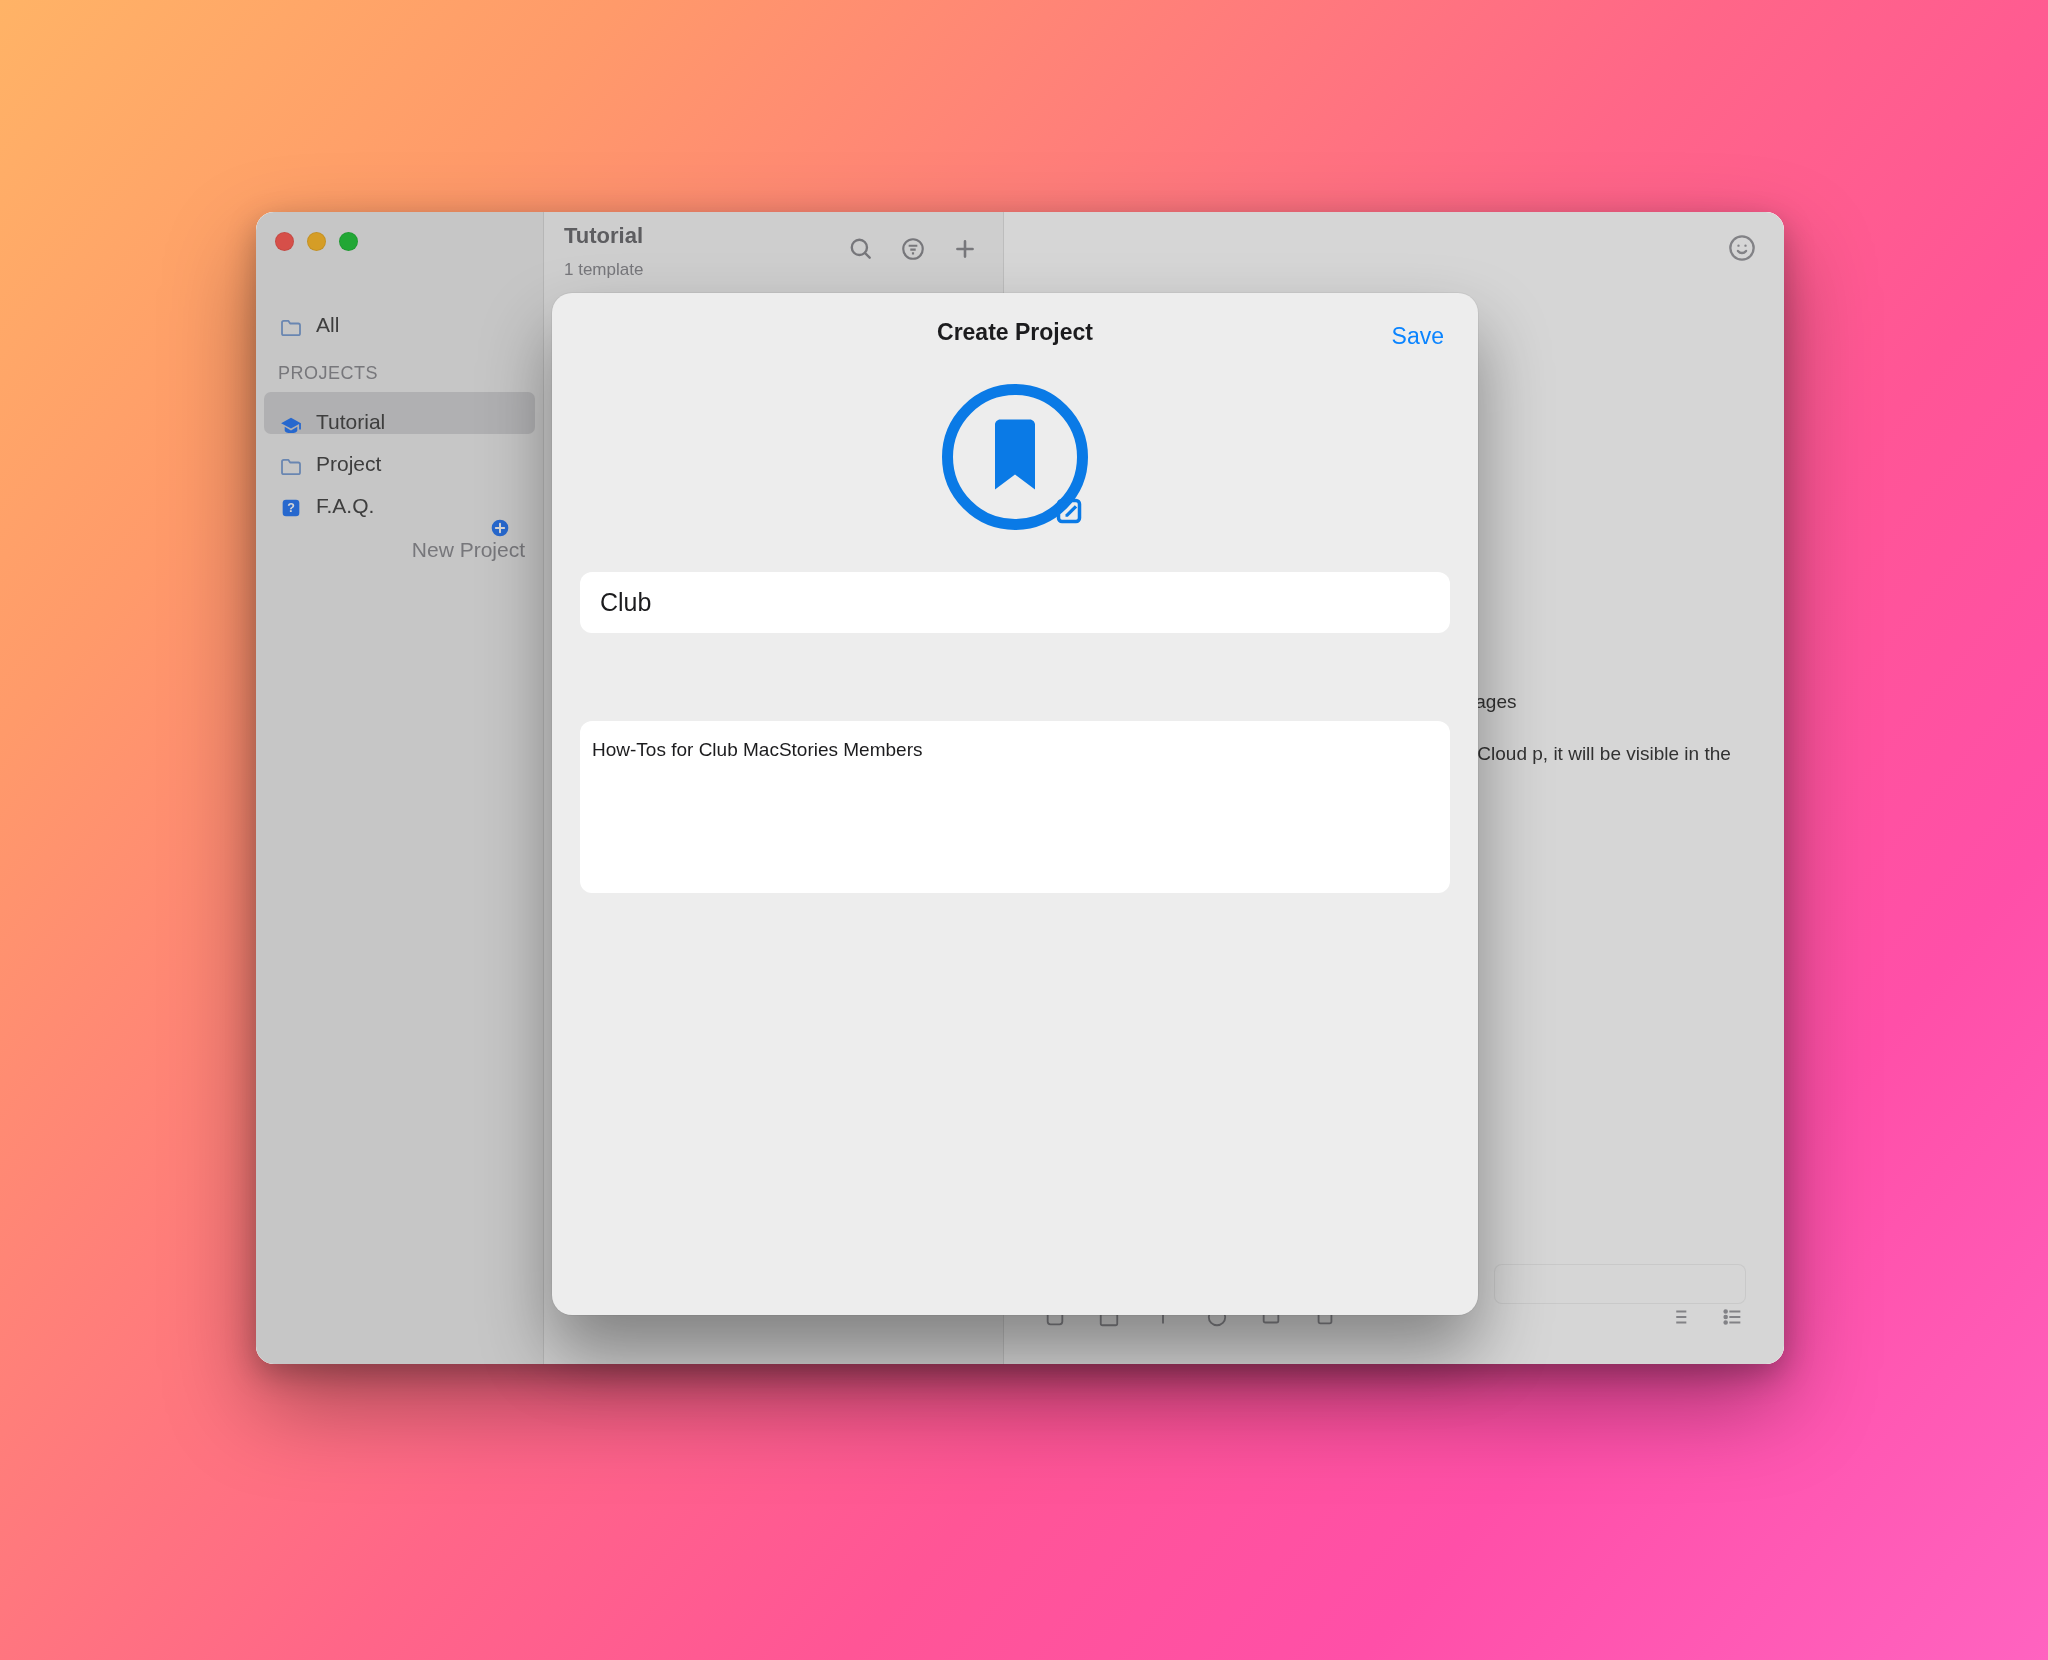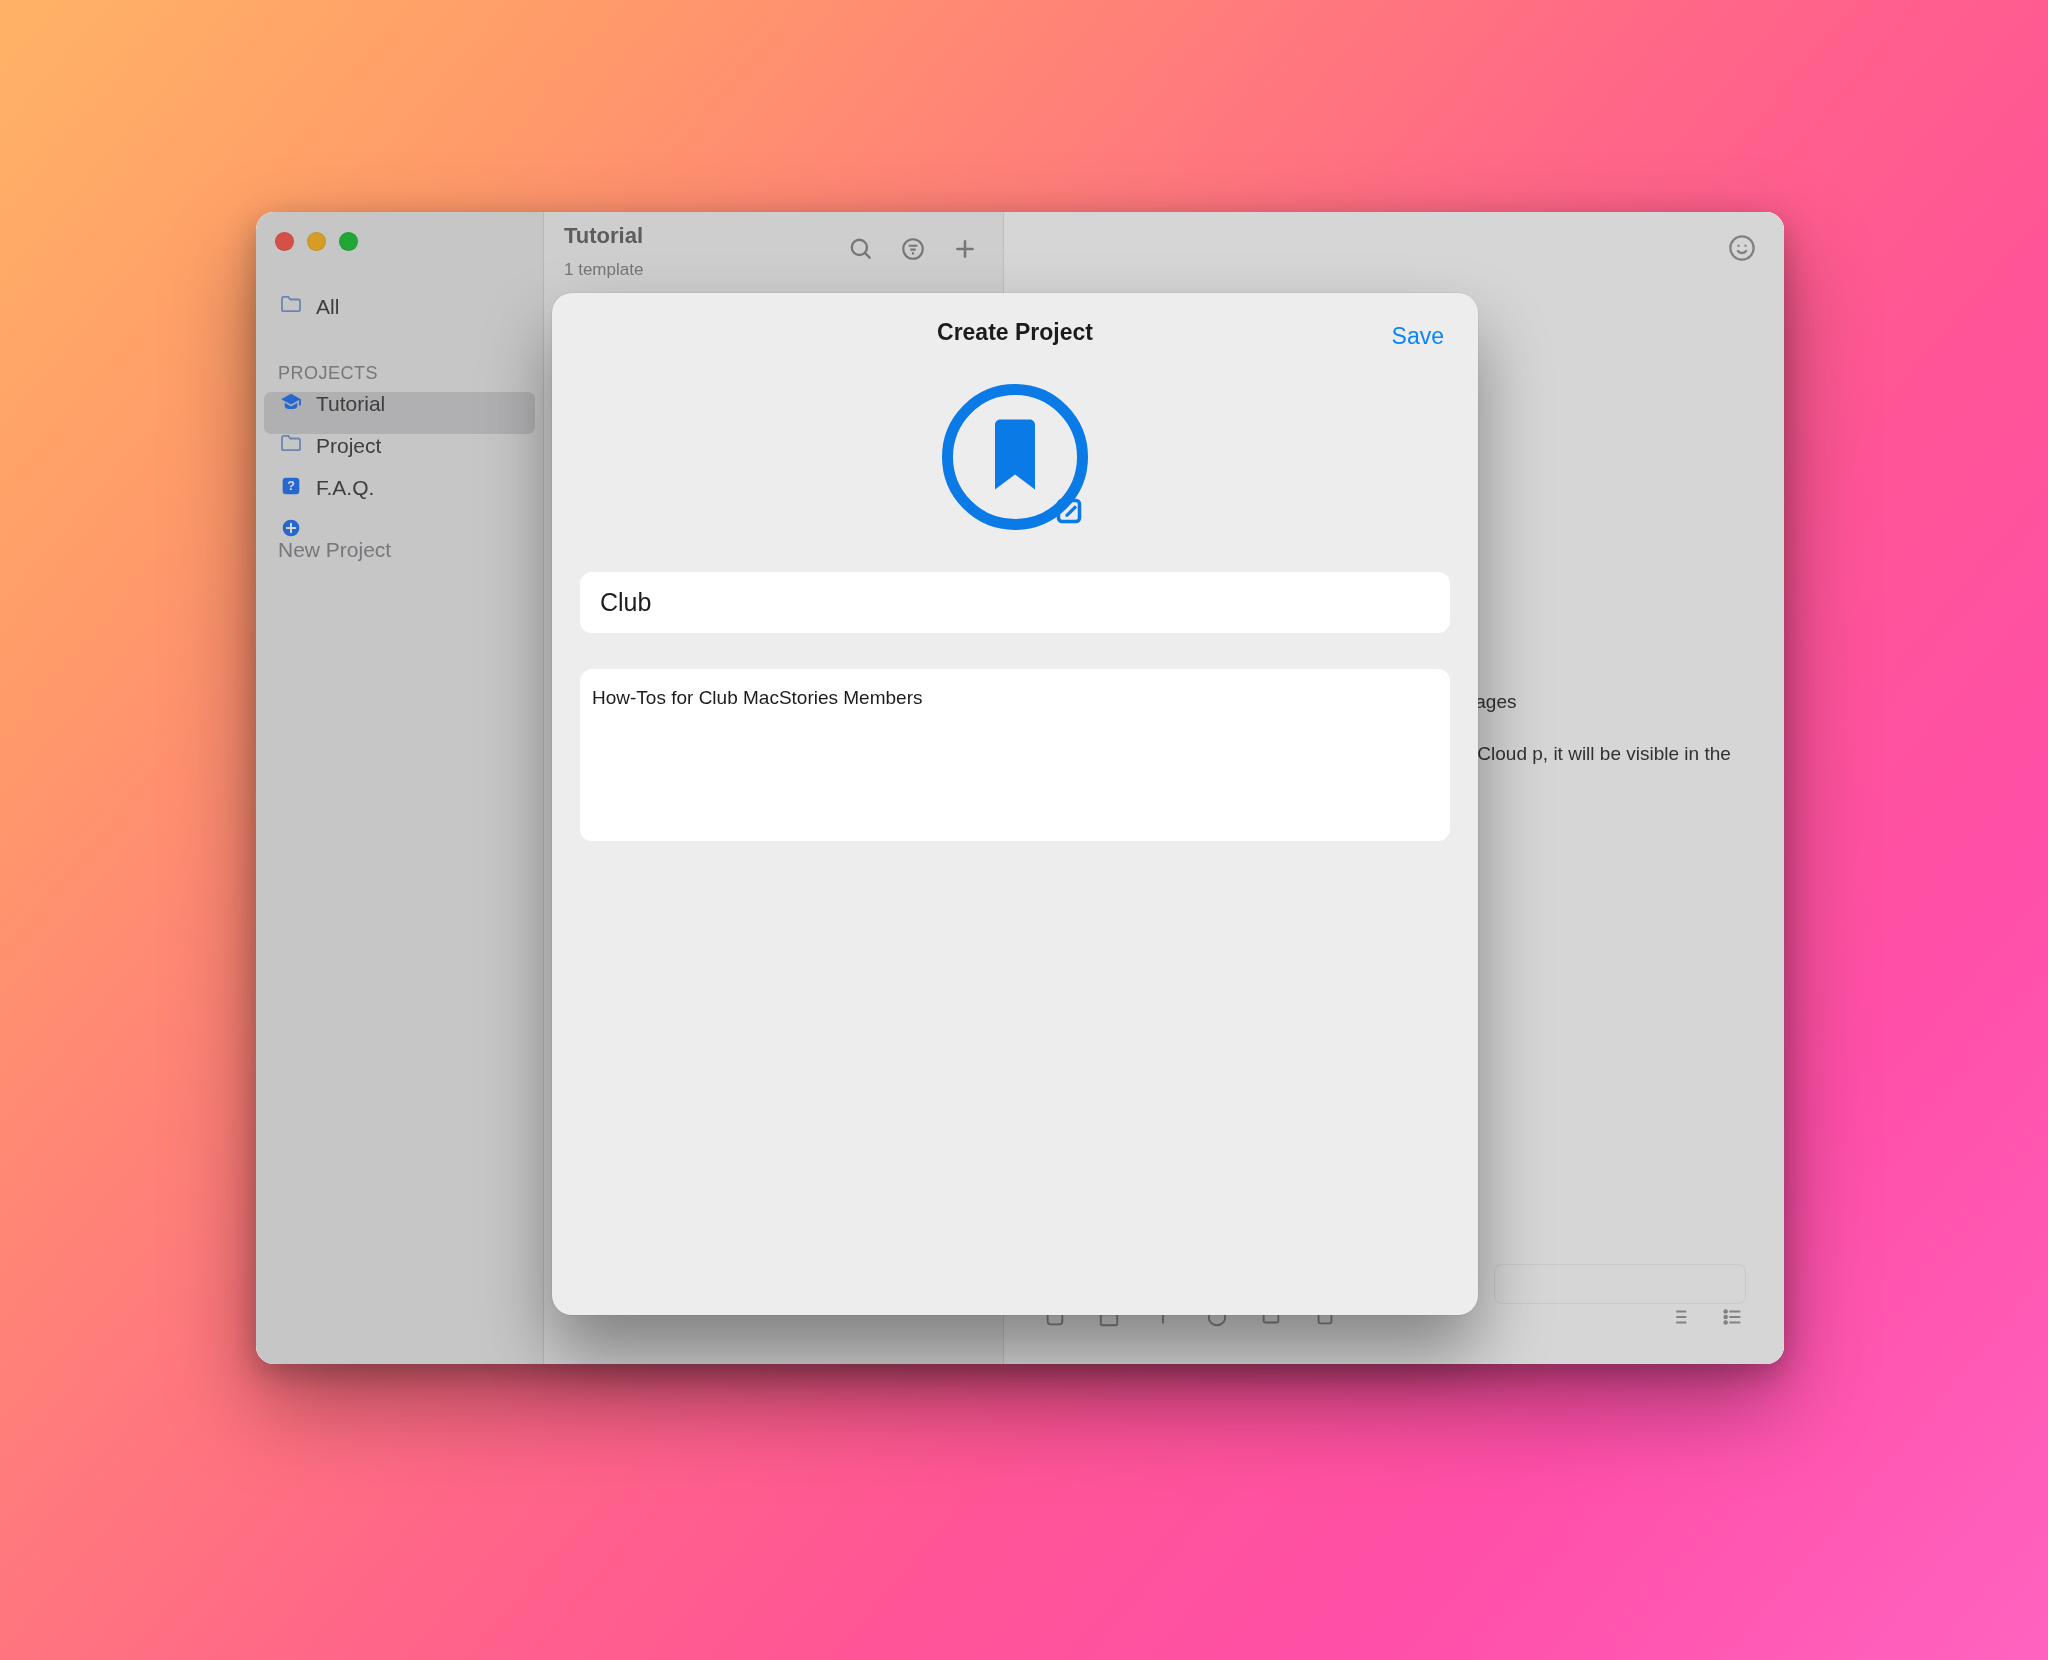--- a/index.html
+++ b/index.html
@@ -62,21 +62,21 @@
     margin-bottom: 44px;
     margin-top: 4px;
   }
   .tl { width: 19px; height: 19px; border-radius: 50%; }
   .tl-close { background: #ff5f57; border: 1px solid rgba(0,0,0,0.08); }
   .tl-min   { background: #febc2e; border: 1px solid rgba(0,0,0,0.08); }
   .tl-max   { background: #28c840; border: 1px solid rgba(0,0,0,0.08); }
 
   .sidebar-item {
     display: flex;
-    align-items: flex-start;
+    align-items: flex-end;
     height: 42px;
     padding: 0 18px 0 22px;
     font-size: 21px;
     color: #4a4a4a;
     cursor: default;
   }
   .sidebar-item .icon { width: 26px; display: inline-flex; justify-content: center; margin-right: 12px; }
   .sidebar-item.selected { background: rgba(120,120,128,0.22); border-radius: 7px; margin: 0 8px; padding-left: 14px; }
   .sidebar-section {
     font-size: 18px;
@@ -207,21 +207,21 @@
     display: flex; align-items: center; justify-content: center;
   }
   .edit-badge svg { stroke: #0a7ae6; fill: none; stroke-width: 3; }
 
   .sheet-field {
     background: #fff;
     border-radius: 12px;
     padding: 16px 20px;
     font-size: 25px;
     color: #1c1c1e;
-    margin-bottom: 36px;
+    margin-bottom: 88px;
     border: none;
     width: 100%;
   }
   .sheet-textarea {
     background: #fff;
     border-radius: 12px;
     padding: 18px 12px;
     font-size: 19px;
     color: #1c1c1e;
     border: none;

